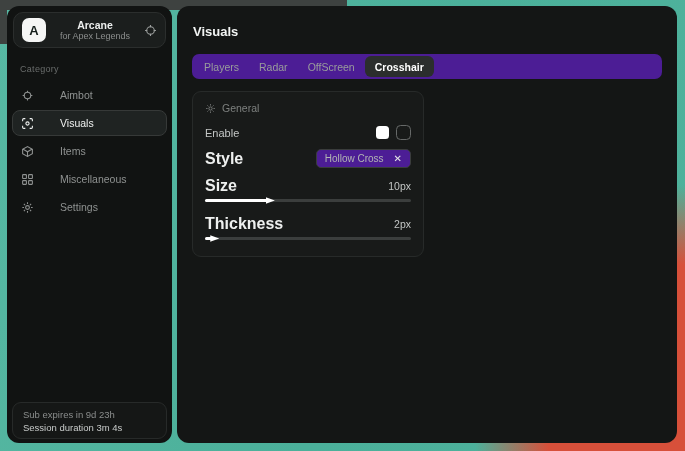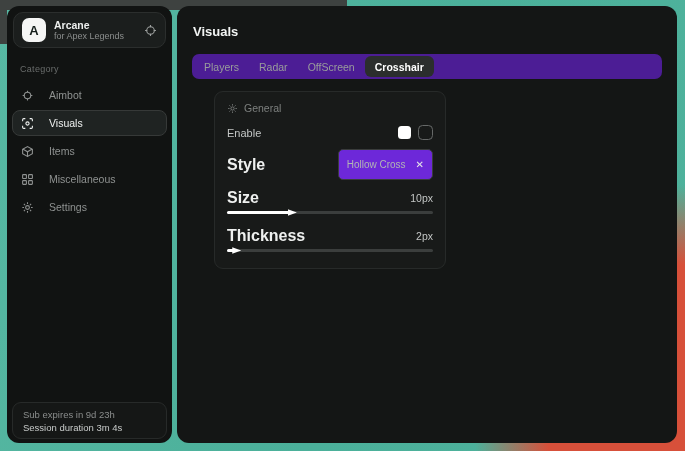--- a/index.html
+++ b/index.html
@@ -27,31 +27,31 @@
   .brand-card {
     position:absolute; left:6px; top:6px; right:6px; height:36px;
     background:#1b1e1d; border:1px solid #2b2e2d; border-radius:10px;
     display:flex; align-items:center; padding:0 8px; gap:8px;
   }
   .logo {
     width:24px; height:24px; border-radius:7px; background:#f5f6f5;
     color:#16201d; font-weight:bold; font-size:13px;
     display:flex; align-items:center; justify-content:center; flex:0 0 auto;
   }
-  .brand-text { flex:1; line-height:1.15; }
+  .brand-text { flex:1; line-height:1.15;text-align:center; }
   .brand-name { font-size:10.5px; font-weight:bold; color:#eceeed; }
   .brand-sub { font-size:9px; color:#8b8e8d; }
   .brand-action { color:#9fa2a1; display:flex; align-items:center; }
 
   .category-label { margin:16px 0 8px 13px; font-size:9px; color:#696c6b; letter-spacing:.3px; }
 
   .nav { padding:0 5px; }
   .nav-item {
     height:26px; margin-bottom:2px; border-radius:8px;
-    display:flex; align-items:center; gap:15px; padding:0 8px;
+    display:flex; align-items:center; gap:26px; padding:0 8px;
     color:#8f9291; font-size:10.5px; border:1px solid transparent;
   }
   .nav-item .ic { display:flex; align-items:center; color:#84878б; }
   .nav-item.active {
     background:#1f2322; border-color:#363938; color:#eff1f0;
   }
 
   .sidebar-footer {
     position:absolute; left:5px; right:5px; bottom:4px; height:37px;
     background:#151716; border:1px solid #272a29; border-radius:9px;
@@ -74,37 +74,36 @@
   .tab {
     height:21px; padding:0 10px; border-radius:6px;
     display:flex; align-items:center; font-size:10.5px; color:#9a9d9c;
   }
   .tab.active { background:#2b2e2d; color:#ffffff; font-weight:bold; }
 
   .panel {
     margin-top:12px; width:232px;
     background:#181a19; border:1px solid #272a29; border-radius:9px;
     padding:10px 12px 14px 12px;
-    margin-left:22px;
   }
   .panel-header { display:flex; align-items:center; gap:6px; color:#7d807f; font-size:10.5px; margin-bottom:11px; }
 
   .row { display:flex; align-items:center; justify-content:space-between; margin-bottom:9px; }
   .lbl-light { font-size:11px; color:#c3c6c5; }
   .lbl-bold { font-size:16px; font-weight:bold; color:#eef0ef; }
   .value { font-size:10.5px; color:#c3c6c5; }
 
   .enable-controls { display:flex; align-items:center; gap:7px; }
   .color-swatch { width:13px; height:13px; border-radius:3.5px; background:#fff; }
   .checkbox { width:15px; height:15px; border-radius:4.5px; border:1.5px solid #66696 8; border:1.5px solid #666968; background:transparent; }
 
   .style-chip {
     display:flex; align-items:center; gap:10px;
-    background:#6d28d9; border:1px solid #3a3d3c; border-radius:5px;
-    padding:9px 8px;
+    background:#4c1d95; border:1px solid #3a3d3c; border-radius:5px;
+    padding:3px 8px;
   }
   .style-chip .chip-text { font-size:10px; color:#b2b5b4; }
   .style-chip .chip-x { font-size:10px; color:#e6e8e7; line-height:1; }
 
   .slider { position:relative; height:3px; background:#3b3e3d; border-radius:2px; margin:2px 0 13px 0; }
   .slider .fill { position:absolute; left:0; top:0; height:3px; background:#ffffff; border-radius:2px; }
   .slider .thumb {
     position:absolute; top:50%; transform:translate(-3px,-50%);
     width:9px; height:9px; background:#ffffff;
     clip-path: polygon(0 15%, 100% 50%, 0 85%);

